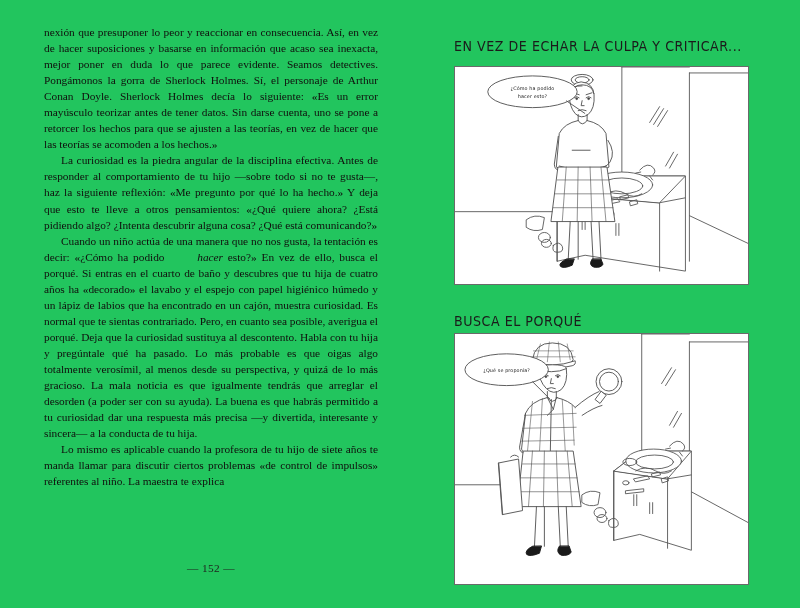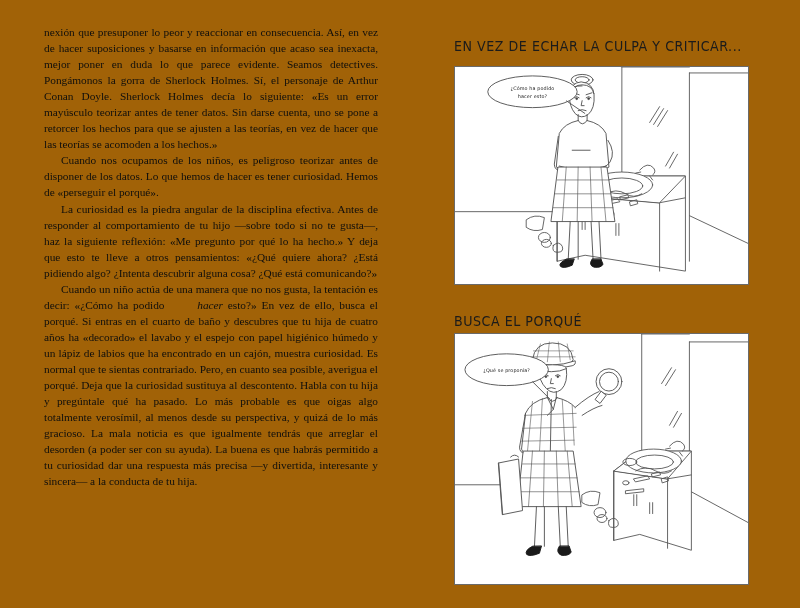--- a/index.html
+++ b/index.html
@@ -3,21 +3,21 @@
 <meta charset="utf-8">
 <style>
   html,body{margin:0;padding:0;}
   body{
     width:800px;height:608px;
     background:#ffffff;
     font-family:"Liberation Serif", serif;
     overflow:hidden;
     position:relative;
   }
-  .page{position:absolute;inset:0;background:#a16207;}
+  .page{position:absolute;inset:0;background:#22c55e;}
 
   
   .left-page{
     position:absolute;
     left:44px;top:24px;
     width:334px;height:560px;
   }
   .body-copy{
     font-family:"Liberation Serif", serif;
     font-size:11.35px;
@@ -83,24 +83,25 @@
   }
 </style>
 </head>
 <body>
 
 <div class="page">
 
   <div class="left-page">
     <div class="body-copy">
       <p>nexión que presuponer lo peor y reaccionar en consecuencia. Así, en vez de hacer suposiciones y basarse en información que acaso sea inexacta, mejor poner en duda lo que parece evidente. Seamos detectives. Pongámonos la gorra de Sherlock Holmes. Sí, el personaje de Arthur Conan Doyle. Sherlock Holmes decía lo siguiente: «Es un error mayúsculo teorizar antes de tener datos. Sin darse cuenta, uno se pone a retorcer los hechos para que se ajusten a las teorías, en vez de hacer que las teorías se acomoden a los hechos.»</p>
-      <p class="indent">Cuando nos ocupamos de los niños, es peligroso teorizar antes de disponer de los datos. Lo que hemos de hacer es tener curiosidad. Hemos de «perseguir el porqué».</p>
       <p class="indent">La curiosidad es la piedra angular de la disciplina efectiva. Antes de responder al comportamiento de tu hijo —sobre todo si no te gusta—, haz la siguiente reflexión: «Me pregunto por qué lo ha hecho.» Y deja que esto te lleve a otros pensamientos: «¿Qué quiere ahora? ¿Está pidiendo algo? ¿Intenta descubrir alguna cosa? ¿Qué está comunicando?»</p>
       <p class="indent"><span>Cuando un niño actúa de una manera que no nos gusta, la tentación es decir: «¿Cómo ha podido </span><i>hacer</i><span> esto?» En vez de ello, busca el porqué. Si entras en el cuarto de baño y descubres que tu hija de cuatro años ha «decorado» el lavabo y el espejo con papel higiénico húmedo y un lápiz de labios que ha encontrado en un cajón, muestra curiosidad. Es normal que te sientas contrariado. Pero, en cuanto sea posible, averigua el porqué. Deja que la curiosidad sustituya al descontento. Habla con tu hija y pregúntale qué ha pasado. Lo más probable es que oigas algo totalmente verosímil, al menos desde su perspectiva, y quizá de lo más gracioso. La mala noticia es que igualmente tendrás que arreglar el desorden (a poder ser con su ayuda). La buena es que habrás permitido a tu curiosidad dar una respuesta más precisa —y divertida, interesante y sincera— a la conducta de tu hija.</span></p>
+      <p class="indent">Lo mismo es aplicable cuando la profesora de tu hijo de siete años te manda llamar para discutir ciertos problemas «de control de impulsos» referentes al niño. La maestra te explica</p>
     </div>
+    <div class="folio">— 152 —</div>
   </div>
 
   <div class="right-page">
 
     <div class="panel-heading" id="heading-1">EN VEZ DE ECHAR LA CULPA Y CRITICAR...</div>
 
     <div class="panel-frame" id="panel-1">
       <svg viewBox="0 0 295 219" preserveAspectRatio="none">
         <g fill="none" stroke="#555" stroke-width="0.9" stroke-linecap="round" stroke-linejoin="round">
 

